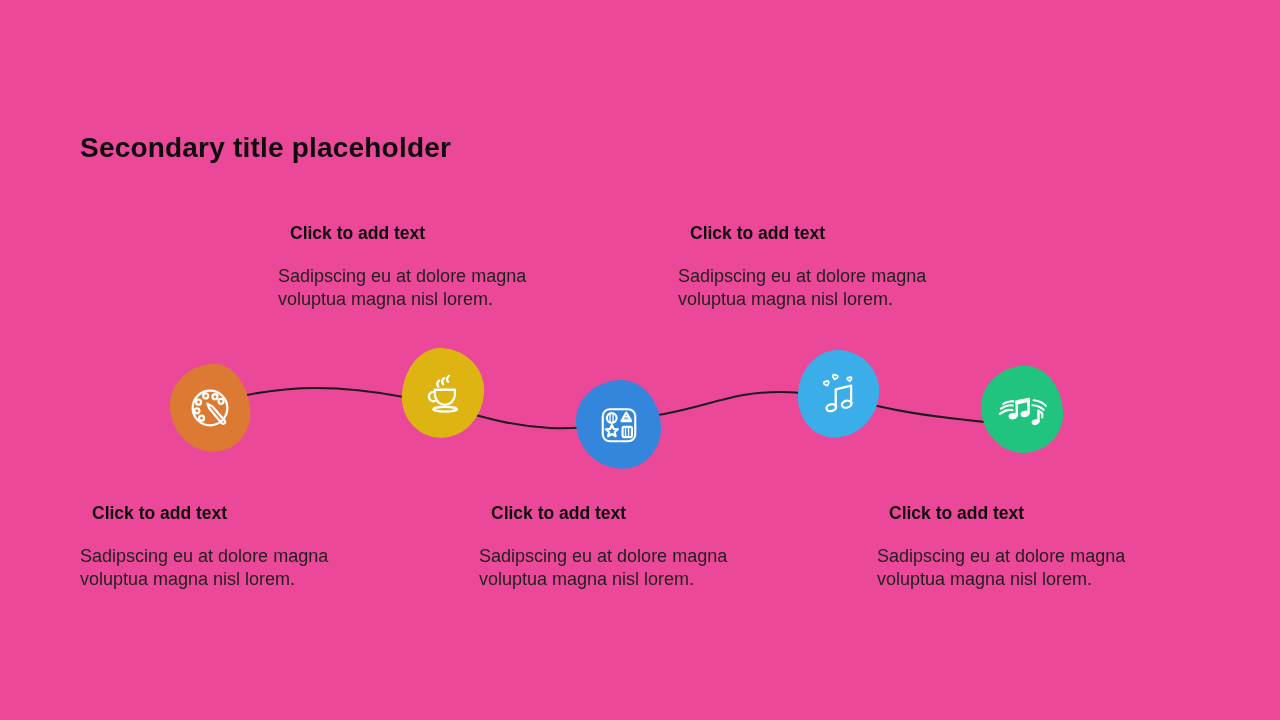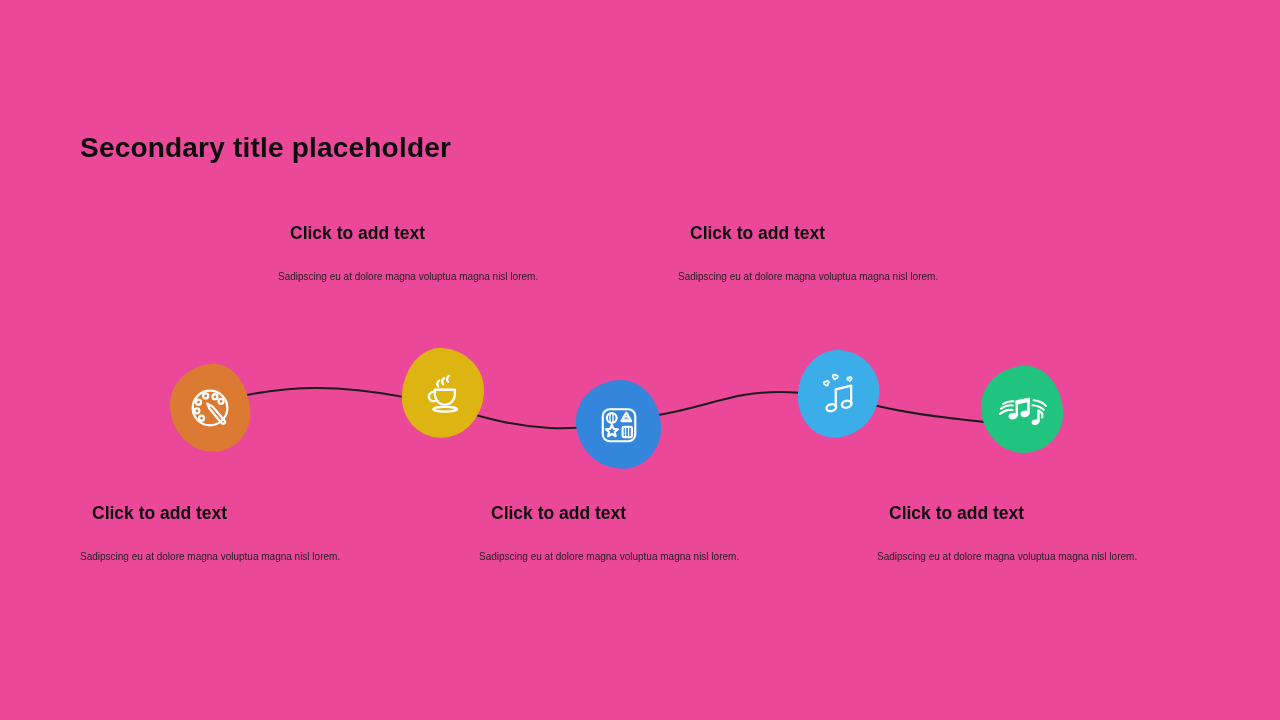--- a/index.html
+++ b/index.html
@@ -9,21 +9,21 @@
   }
   .page-title{
     position:absolute;left:80px;top:132px;
     font-size:28px;font-weight:bold;color:#0d0d0d;letter-spacing:0.2px;
   }
   .text-block{position:absolute;width:300px;}
   .text-block h3{
     margin:12px;font-size:17.5px;font-weight:bold;color:#0d0d0d;line-height:24px;
   }
   .text-block p{
-    margin:20px 0 0 0;font-size:10px;color:#1f1f1f;line-height:23px;max-width:292px;
+    margin:20px 0 0 0;font-size:18px;color:#1f1f1f;line-height:23px;max-width:292px;
   }
   .tb-top1{left:278px;top:209px;}
   .tb-top2{left:678px;top:209px;}
   .tb-bot1{left:80px;top:489px;}
   .tb-bot2{left:479px;top:489px;}
   .tb-bot3{left:877px;top:489px;}
   .connector{position:absolute;left:0;top:0;pointer-events:none;z-index:1;}
   .blob{
     position:absolute;z-index:2;display:flex;align-items:center;justify-content:center;
   }

